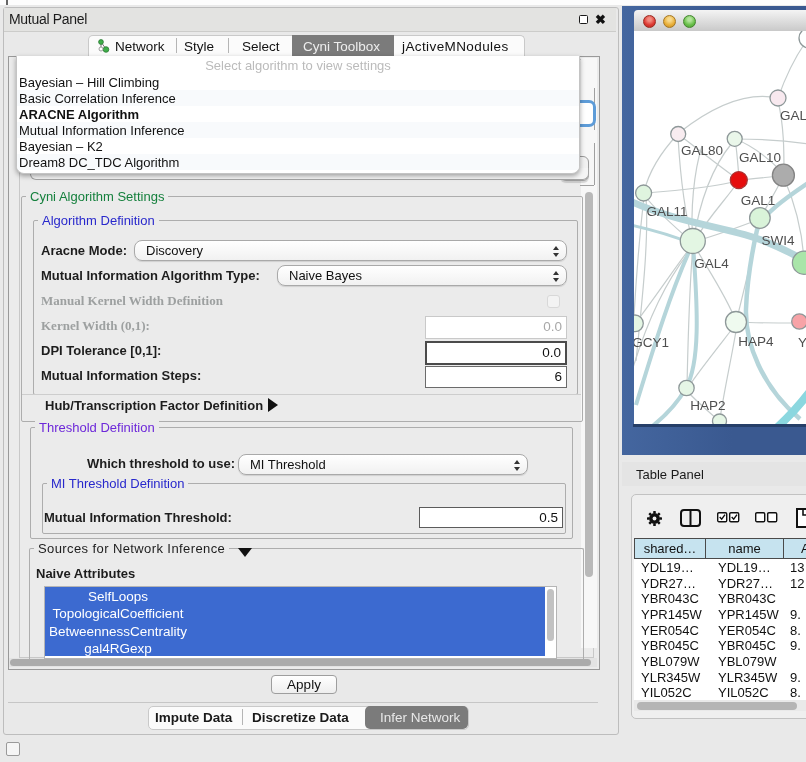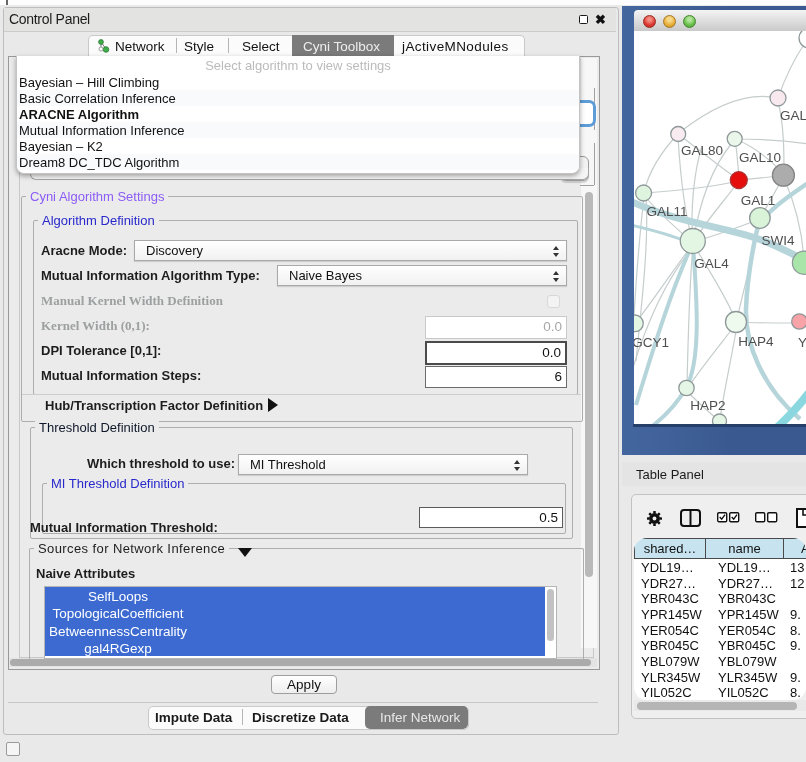--- a/index.html
+++ b/index.html
@@ -3,38 +3,38 @@
 <meta charset="utf-8">
 <style>
 html,body{margin:0;padding:0;}
 body{width:806px;height:762px;position:relative;overflow:hidden;
   background:#E9E9E9;font-family:"Liberation Sans",sans-serif;}
 .ab{position:absolute;}
 .b{font-weight:bold;}
 .lbl{position:absolute;font-size:13px;font-weight:bold;color:#1d1d1d;white-space:nowrap;}
 .dis{color:#9da0a0;font-family:Liberation Serif, serif;}
 .combo{position:absolute;background:linear-gradient(#ffffff,#f1f1f1);
-  border:1px solid #a9a9a9;border-radius:0;font-size:13px;color:#111;
+  border:1px solid #a9a9a9;border-radius:8px;font-size:13px;color:#111;
   box-shadow:0 1px 1px rgba(0,0,0,0.12);}
 .combo .tx{position:absolute;left:11px;top:2px;white-space:nowrap;}
 .combo .ar{position:absolute;right:7px;top:4.5px;width:0;height:0;border-left:3.5px solid transparent;border-right:3.5px solid transparent;border-bottom:4.5px solid #333;}
 .combo .ar2{position:absolute;right:7px;top:12px;width:0;height:0;border-left:3.5px solid transparent;border-right:3.5px solid transparent;border-top:4.5px solid #333;}
 .tf{position:absolute;background:#fff;font-size:13.5px;text-align:right;color:#111;}
 .fs{position:absolute;border:1px solid #ADADAD;border-radius:2px;}
 .fslbl{position:absolute;font-size:13px;background:#EBEBEB;padding:0 4px;white-space:nowrap;}
 </style>
 </head>
 <body>
 
 <div class="ab" style="left:0;top:0;width:806px;height:5px;background:#FDFDFD;"></div>
 <div class="ab" style="left:6px;top:0;width:2px;height:5px;background:#666;"></div>
 
 <div class="ab" style="left:3px;top:7px;width:614px;height:726px;background:#E9E9E9;border:1px solid #BDBDBD;border-radius:3px;"></div>
 <div class="ab" style="left:4px;top:8px;width:612px;height:23px;background:#E3E3E1;border-bottom:1px solid #CCCCCA;"></div>
-<div class="ab" style="left:9px;top:11px;font-size:14px;letter-spacing:-0.3px;color:#1c1c1c;">Control Panel</div>
+<div class="ab" style="left:9px;top:11px;font-size:14px;letter-spacing:-0.3px;color:#1c1c1c;">Mutual Panel</div>
 <div class="ab" style="left:579px;top:14.5px;width:7px;height:7px;border:1.6px solid #1a1a1a;border-radius:1.5px;background:#fff;"></div>
 <div class="ab" style="left:595px;top:12px;font-size:13px;font-weight:bold;color:#111;">✖</div>
 
 <div class="ab" style="left:88px;top:35px;width:435px;height:21px;background:#FBFBFB;border:1px solid #C9C9C9;border-bottom:none;border-radius:5px 5px 0 0;"></div>
 <svg class="ab" style="left:97px;top:39px;" width="14" height="14" viewBox="0 0 14 14">
  <line x1="4" y1="3" x2="9" y2="10" stroke="#777" stroke-width="1"></line>
  <line x1="4" y1="3" x2="4" y2="10" stroke="#777" stroke-width="1"></line>
  <circle cx="4" cy="3" r="2.4" fill="#3fae49" stroke="#2a7a33" stroke-width="0.8"></circle>
  <circle cx="9" cy="10.5" r="2.8" fill="#3fae49" stroke="#2a7a33" stroke-width="0.8"></circle>
  <circle cx="4" cy="10" r="2" fill="#fff" stroke="#888" stroke-width="0.8"></circle>
@@ -51,21 +51,21 @@
 <div class="ab" style="left:8px;top:56px;width:590px;height:612px;background:#EBEBEB;border:1px solid #999999;"></div>
 <div class="ab" style="left:19px;top:59px;width:573px;height:597px;background:#EBEBEB;border:1px solid #C8C8C8;"></div>
 
 <div class="ab" style="left:581px;top:58px;width:16px;height:590px;background:#F7F7F7;"></div>
 <div class="ab" style="left:584.5px;top:192px;width:8.5px;height:385px;background:#B9B9B9;border-radius:4.5px;"></div>
 
 <div class="ab" style="left:9px;top:658px;width:588px;height:9px;background:#E3E3E3;"></div>
 <div class="ab" style="left:10px;top:659px;width:581px;height:7px;background:#ABABAB;border-radius:3.5px;"></div>
 
 <div class="fs" style="left:21px;top:196px;width:560px;height:224px;"></div>
-<div class="fslbl" style="left:26px;top:189px;color:#8b5cf6;">Cyni Algorithm Settings</div>
+<div class="fslbl" style="left:26px;top:189px;color:#15803d;">Cyni Algorithm Settings</div>
 <div class="fs" style="left:33px;top:220px;width:543px;height:173px;"></div>
 <div class="fslbl" style="left:38px;top:213px;color:#2828CC;">Algorithm Definition</div>
 
 <div class="lbl" style="left:41px;top:243px;">Aracne Mode:</div>
 <div class="combo" style="left:134px;top:240px;width:431px;height:19px;">
   <div class="tx">Discovery</div>
     <div class="ar"></div>
     <div class="ar2"></div>
   </div>
 <div class="lbl" style="left:41px;top:268px;">Mutual Information Algorithm Type:</div>
@@ -82,30 +82,30 @@
 <div class="lbl" style="left:41px;top:343px;">DPI Tolerance [0,1]:</div>
 <div class="tf" style="left:425px;top:341px;width:134px;height:18px;border:2px solid #4B4B4B;padding:2px 4px 0 0;">0.0</div>
 <div class="lbl" style="left:41px;top:368px;">Mutual Information Steps:</div>
 <div class="tf" style="left:425px;top:366px;width:136px;height:18px;border:1.5px solid #6B6B6B;padding:2px 4px 0 0;">6</div>
 
 <div class="ab" style="left:22px;top:394px;width:559px;height:1px;background:#CDCDCD;"></div>
 <div class="lbl" style="left:45px;top:398px;">Hub/Transcription Factor Definition</div>
 <div class="ab" style="left:268px;top:398px;width:0;height:0;border-left:10px solid #111;border-top:7px solid transparent;border-bottom:7px solid transparent;"></div>
 
 <div class="fs" style="left:30px;top:427px;width:541px;height:110px;"></div>
-<div class="fslbl" style="left:35px;top:420px;color:#0f172a;">Threshold Definition</div>
+<div class="fslbl" style="left:35px;top:420px;color:#6d28d9;">Threshold Definition</div>
 <div class="lbl" style="left:87px;top:456px;">Which threshold to use:</div>
 <div class="combo" style="left:238px;top:454px;width:288px;height:19px;">
   <div class="tx">MI Threshold</div>
     <div class="ar"></div>
     <div class="ar2"></div>
   </div>
 <div class="fs" style="left:42px;top:483px;width:522px;height:49px;"></div>
 <div class="fslbl" style="left:47px;top:476px;color:#2828CC;">MI Threshold Definition</div>
-<div class="lbl" style="left:30px;top:510px;margin-top:10px;">Mutual Information Threshold:</div>
+<div class="lbl" style="left:44px;top:510px;">Mutual Information Threshold:</div>
 <div class="tf" style="left:419px;top:507px;width:138px;height:17px;border:1.5px solid #5B5B5B;padding:2px 4px 0 0;">0.5</div>
 
 <div class="fs" style="left:29px;top:548px;width:553px;height:112px;border-bottom:none;"></div>
 <div class="fslbl" style="left:34px;top:541px;color:#1d1d1d;letter-spacing:0.4px;">Sources for Network Inference</div>
 <div class="ab" style="left:238px;top:548px;width:0;height:0;border-top:9px solid #111;border-left:7px solid transparent;border-right:7px solid transparent;"></div>
 <div class="lbl" style="left:36px;top:566px;">Naive Attributes</div>
 <div class="ab" style="left:44px;top:586px;width:511px;height:71px;background:#fff;border:1px solid #B5B5B5;"></div>
 <div class="ab" style="left:45px;top:587px;width:500px;height:69px;background:#3C6AD0;"></div>
 <div class="ab" style="left:49px;top:587.5px;font-size:13.5px;color:#fff;line-height:17.5px;text-align:center;">SelfLoops<br>TopologicalCoefficient<br>BetweennessCentrality<br>gal4RGexp</div>
 <div class="ab" style="left:546.5px;top:589px;width:7.5px;height:52px;background:#C2C2C2;border-radius:4px;"></div>
@@ -249,21 +249,21 @@
 </svg>
 <svg class="ab" style="left:755px;top:512px;" width="23" height="11" viewBox="0 0 23 11">
  <rect x="0.7" y="0.7" width="9" height="9" rx="1.2" fill="#fff" stroke="#111" stroke-width="1.4"></rect>
  <rect x="12.7" y="0.7" width="9" height="9" rx="1.2" fill="#fff" stroke="#111" stroke-width="1.4"></rect>
 </svg>
 <svg class="ab" style="left:795px;top:508px;" width="11" height="20" viewBox="0 0 11 20">
  <path d="M2,1 L14,1 L14,19 L2,19 Z" fill="#fff" stroke="#111" stroke-width="2"></path>
  <path d="M8,1 L8,7 L14,7" fill="none" stroke="#111" stroke-width="1.6"></path>
 </svg>
 
-<div class="ab" style="left:634px;top:538px;width:172px;height:162px;background:#fff;overflow:hidden;border-radius:13px;">
+<div class="ab" style="left:634px;top:538px;width:172px;height:162px;background:#fff;overflow:hidden;">
  <div style="position:absolute;left:0;top:0;width:72px;height:21px;background:#C6E3EF;border:1px solid #4A4A4A;box-sizing:border-box;text-align:center;font-size:13px;line-height:20px;color:#111;">shared…</div>
  <div style="position:absolute;left:71px;top:0;width:79px;height:21px;background:#C6E3EF;border:1px solid #4A4A4A;box-sizing:border-box;text-align:center;font-size:13px;line-height:20px;color:#111;">name</div>
  <div style="position:absolute;left:149px;top:0;width:40px;height:21px;background:#C6E3EF;border:1px solid #4A4A4A;box-sizing:border-box;text-align:left;padding-left:17px;font-size:13px;line-height:20px;color:#111;">A</div>
  <div style="position:absolute;left:7px;top:22px;font-size:13px;line-height:15.65px;color:#111;white-space:pre;">YDL19…
 YDR27…
 YBR043C
 YPR145W
 YER054C
 YBR045C
 YBL079W

